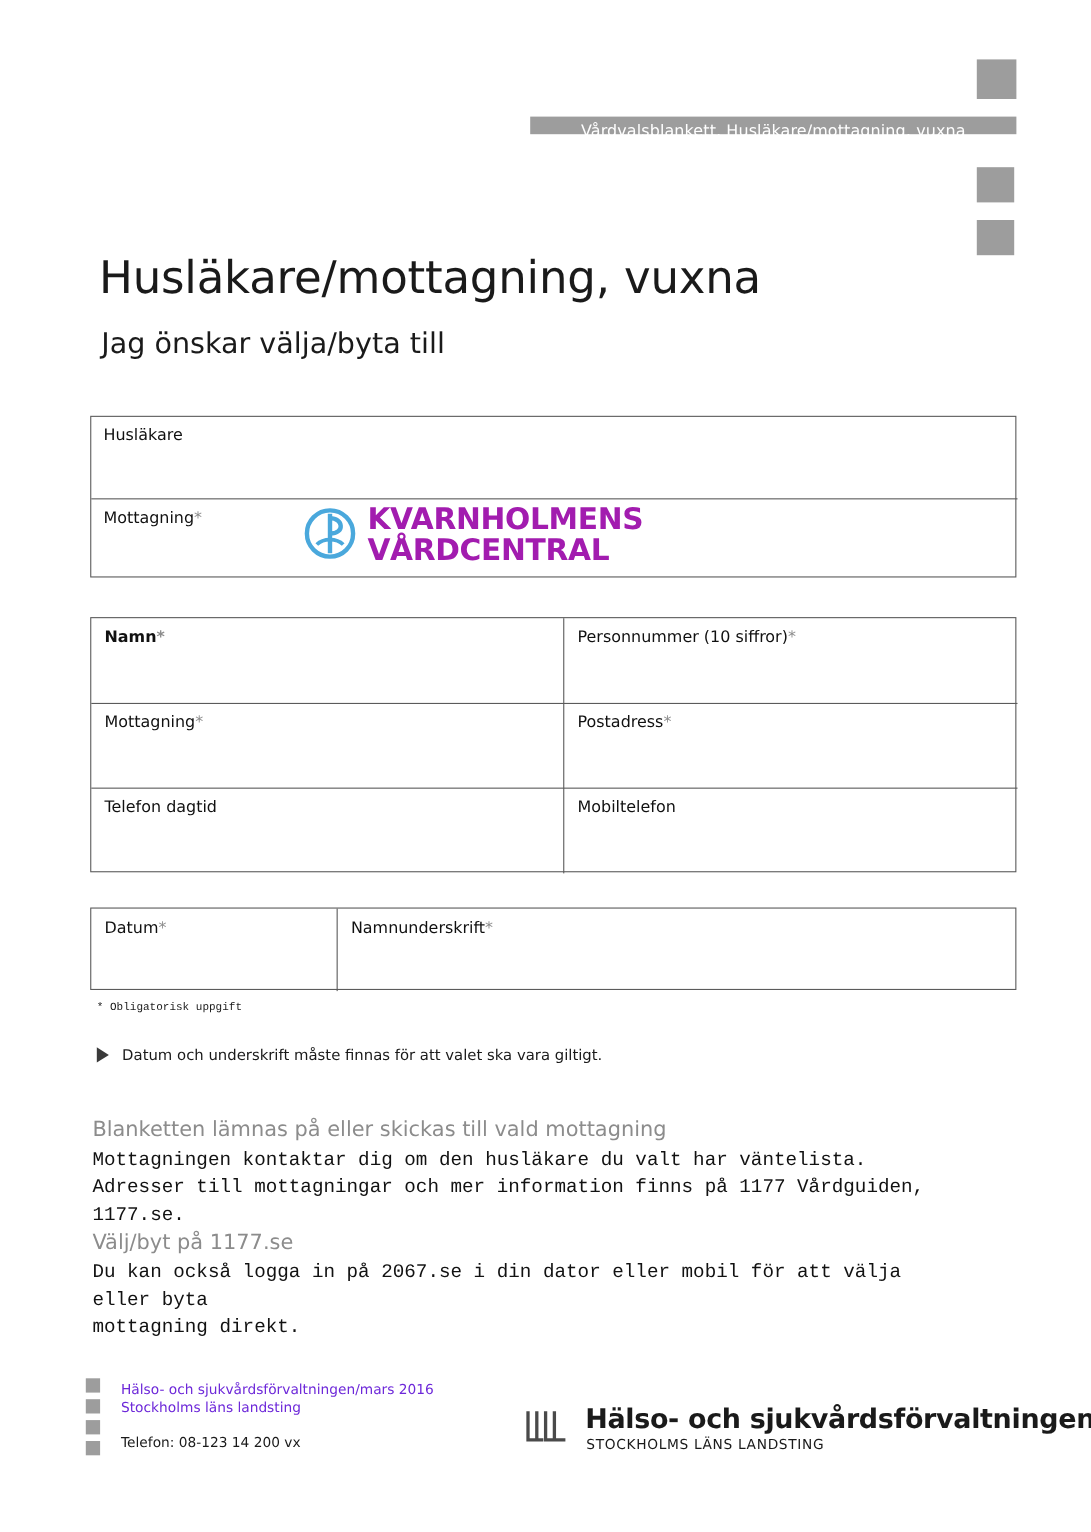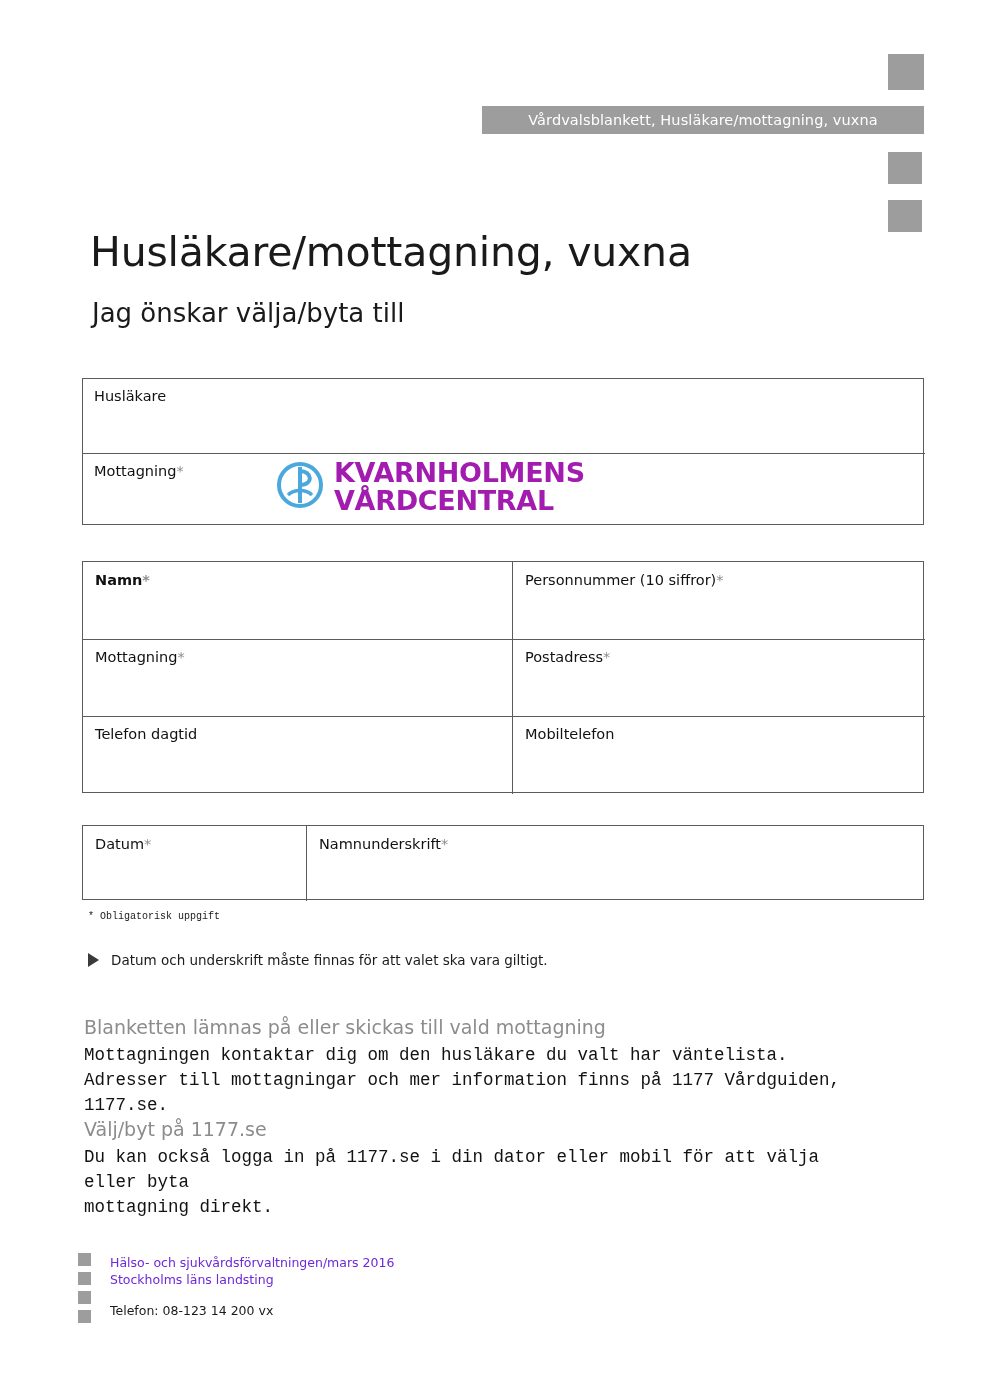--- a/index.html
+++ b/index.html
@@ -21,21 +21,21 @@
     inset: 0;
     background: #fff;
   }
 
   
   .header-band {
     position: absolute;
     left: 482px;
     top: 106px;
     width: 442px;
-    height: 28px;
+    height: 16px;
     background: #9d9d9d;
     color: #ffffff;
     font-size: 14.5px;
     line-height: 28px;
     text-align: center;
     letter-spacing: .1px;
     font-family: "DejaVu Sans", sans-serif;
   }
   .corner-sq {
     position: absolute;
@@ -320,29 +320,39 @@
   <div class="note-oblig">* Obligatorisk uppgift</div>
   <div class="note-arrow-row">
     <span class="tri"></span><span>Datum och underskrift måste finnas för att valet ska vara giltigt.</span>
   </div>
 
   <div class="sec-head sec1-head">Blanketten lämnas på eller skickas till vald mottagning</div>
   <div class="sec-body sec1-body" style="white-space: pre-line;">Mottagningen kontaktar dig om den husläkare du valt har väntelista.
 Adresser till mottagningar och mer information finns på 1177 Vårdguiden, 1177.se.</div>
 
   <div class="sec-head sec2-head">Välj/byt på 1177.se</div>
-  <div class="sec-body sec2-body" style="white-space: pre-line;">Du kan också logga in på 1177.se i din dator eller mobil för att välja eller byta
+  <div class="sec-body sec2-body" style="white-space: pre-line;">Du kan också logga in på 2067.se i din dator eller mobil för att välja eller byta
 mottagning direkt.</div>
 
   <div class="footer-squares">
     <i></i>
       <i></i>
       <i></i>
       <i></i>
   </div>
   <div class="footer-text">
     <div>Hälso- och sjukvårdsförvaltningen/mars 2016</div>
     <div>Stockholms läns landsting</div>
   </div>
   <div class="footer-phone">Telefon: 08-123 14 200 vx</div>
 
+  <div class="org-logo">
+    <svg class="mark" viewBox="0 0 48 36">
+      <path d="M6 4 L6 30 L20 30" stroke="#4a4a4a" stroke-width="3" fill="none"></path>
+      <path d="M14 4 L14 30" stroke="#4a4a4a" stroke-width="3" fill="none"></path>
+      <path d="M22 4 L22 30 L40 30" stroke="#4a4a4a" stroke-width="3" fill="none"></path>
+      <path d="M30 4 L30 30" stroke="#4a4a4a" stroke-width="3" fill="none"></path>
+    </svg>
+    <div class="org-name">Hälso- och sjukvårdsförvaltningen</div>
+    <div class="org-sub">STOCKHOLMS LÄNS LANDSTING</div>
+  </div>
 
 </div>
 
 </body></html>

